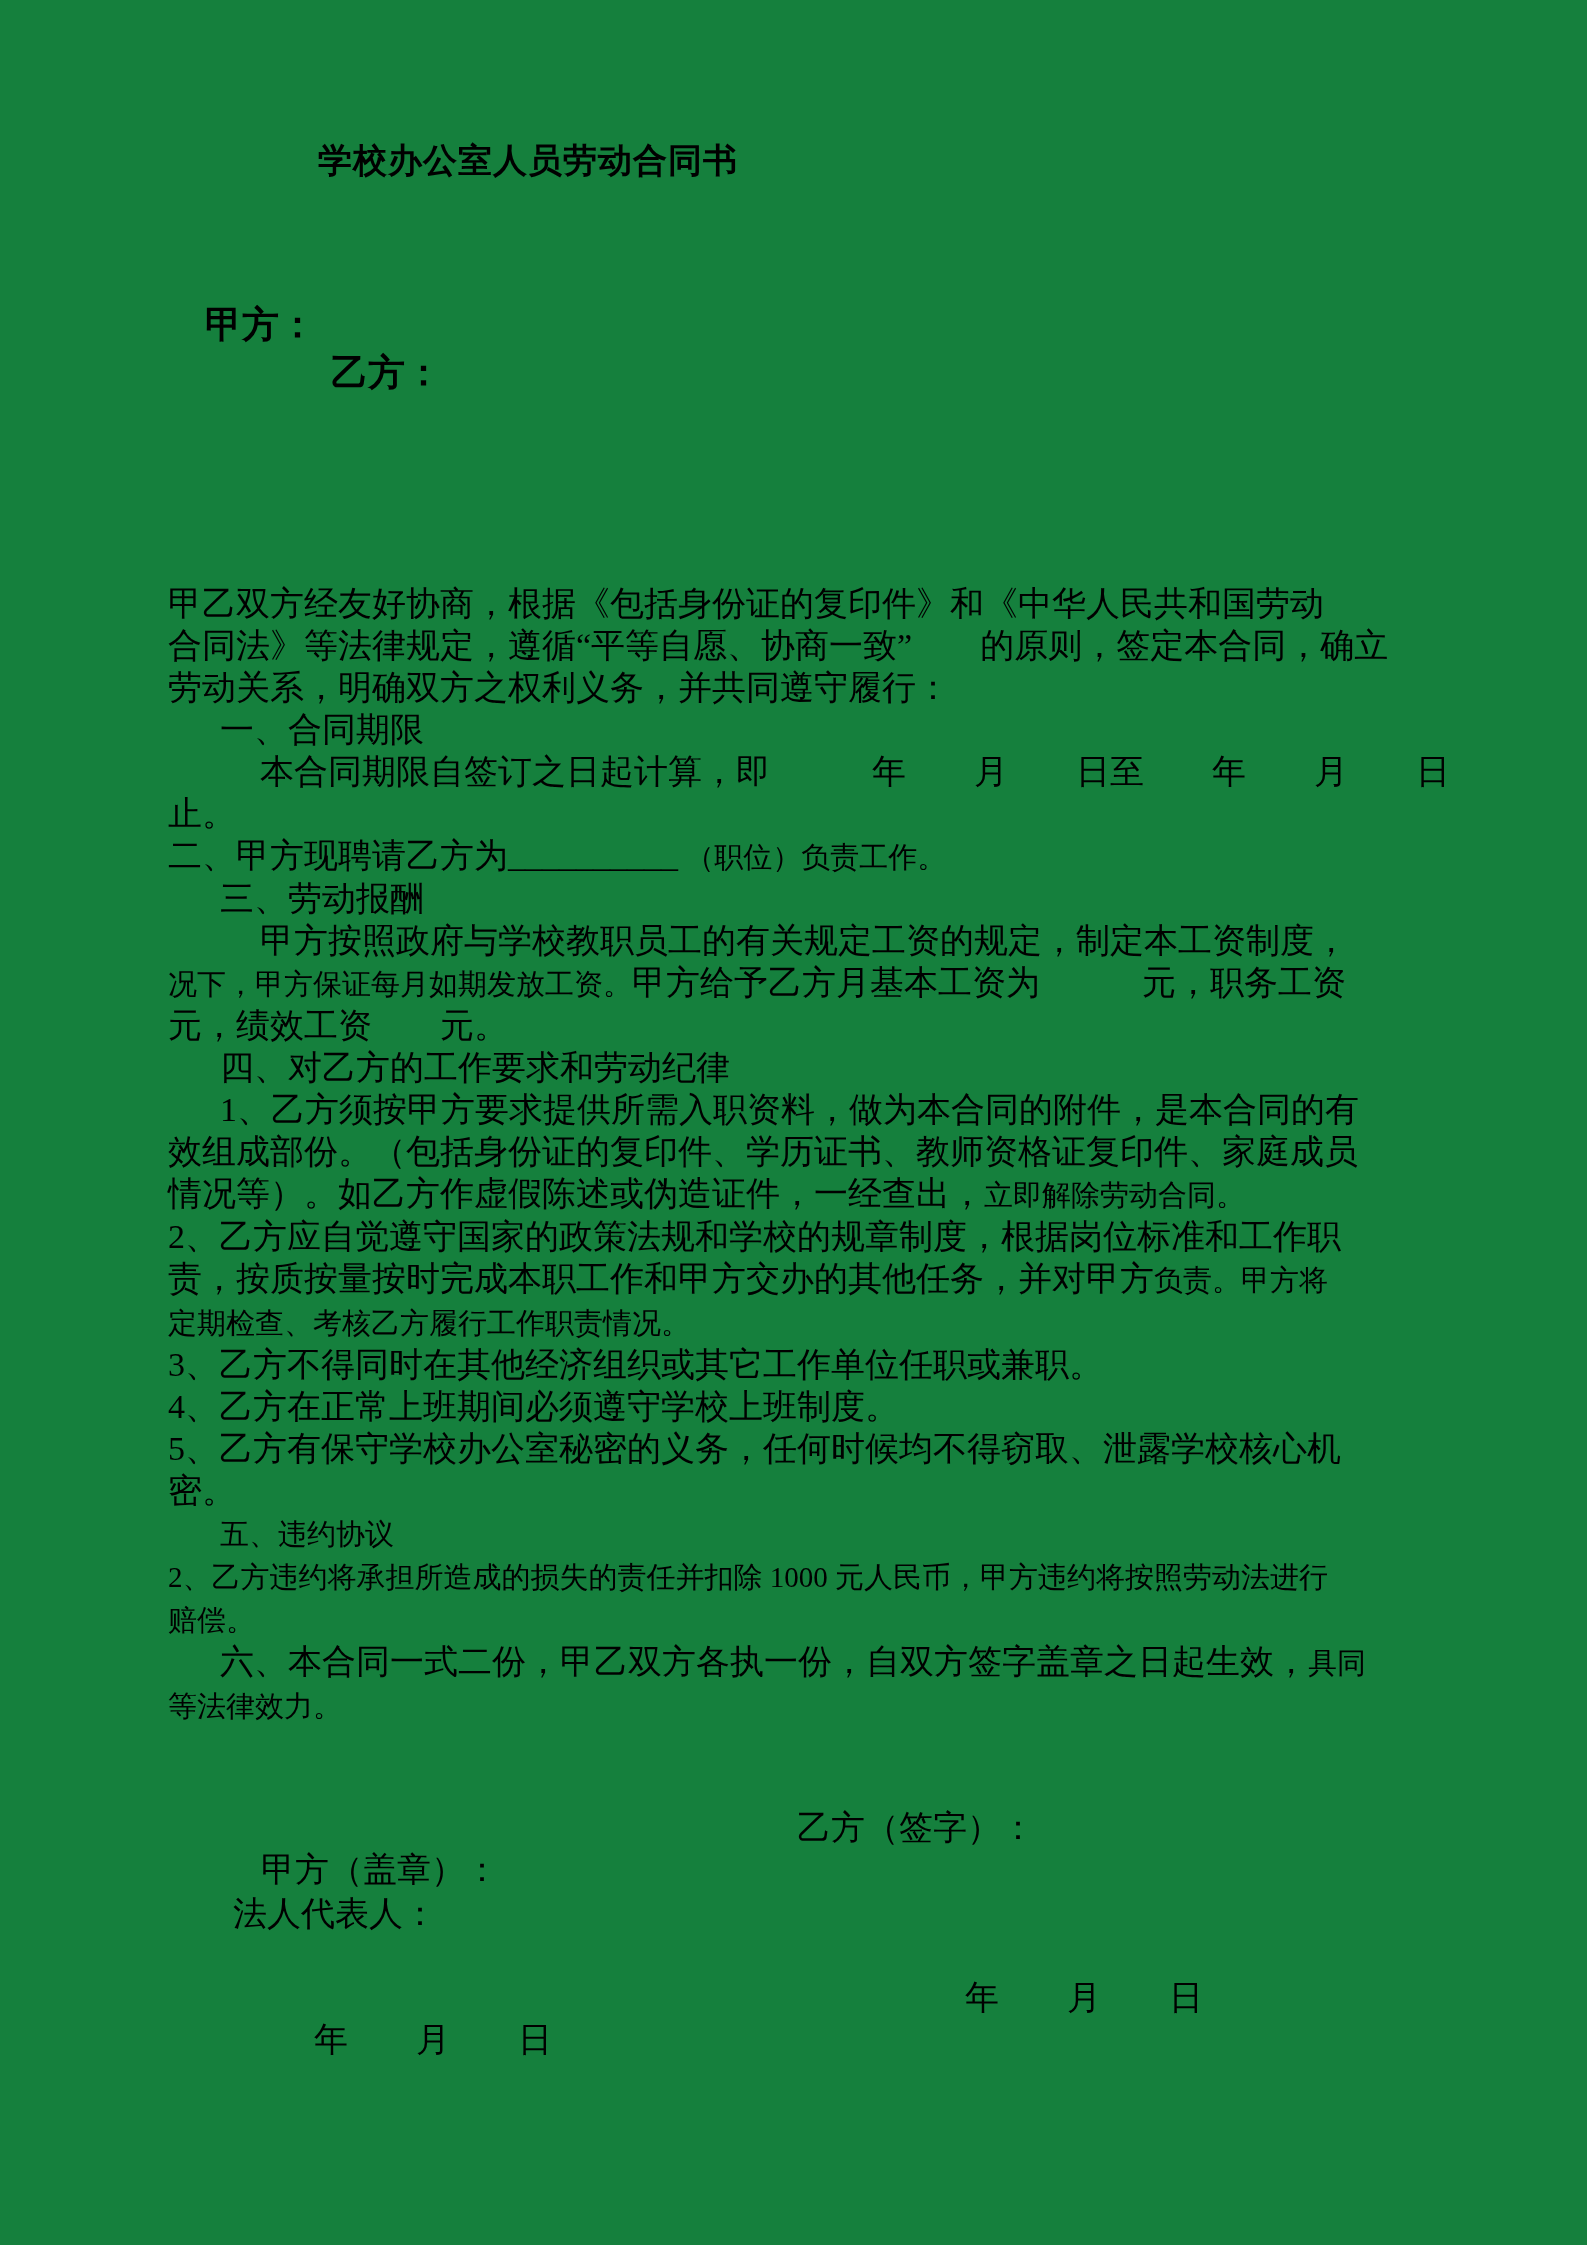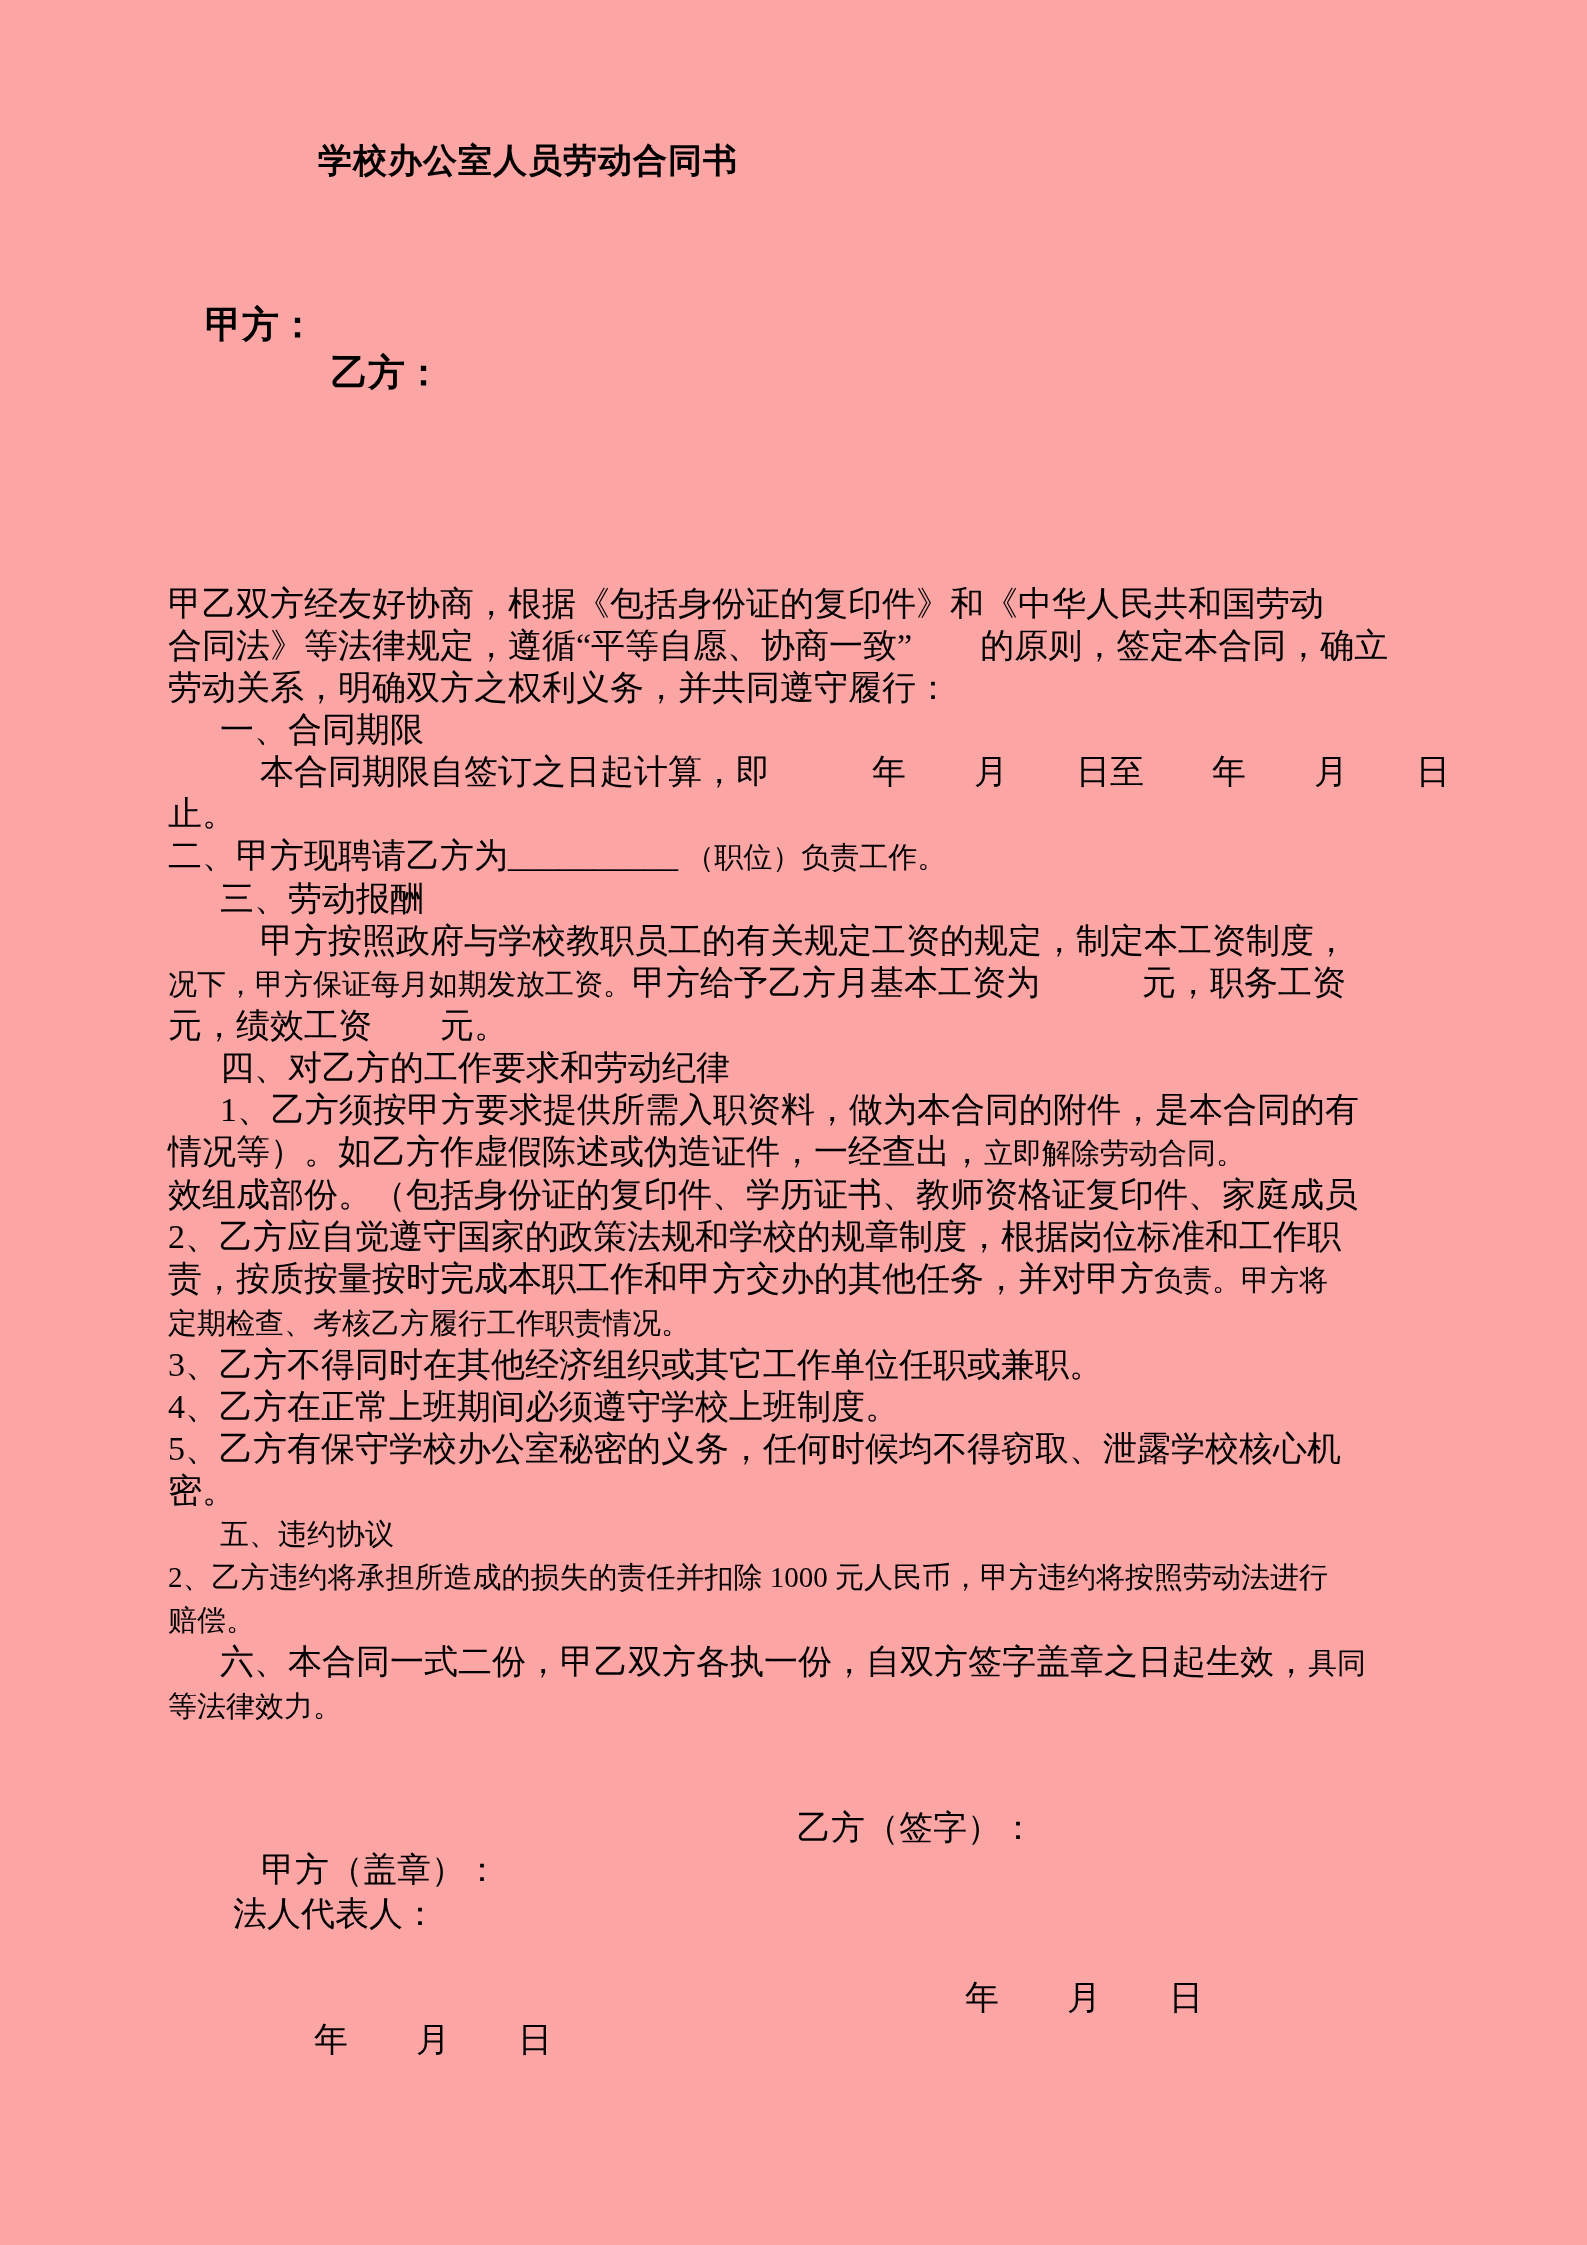--- a/index.html
+++ b/index.html
@@ -4,21 +4,21 @@
 <style>
   html, body {
     margin: 0;
     padding: 0;
     background: #ffffff;
   }
   .page {
     position: relative;
     width: 1587px;
     height: 2245px;
-    background: #fca5a5;
+    background: #15803d;
     color: #000000;
     font-family: "Liberation Serif", "DejaVu Serif", serif;
     box-sizing: border-box;
     padding: 138px 167px 0 168px;
     overflow: hidden;
   }
   .title {
     font-family: "Liberation Sans", "DejaVu Sans", sans-serif;
     font-size: 34px;
     font-weight: bold;
@@ -90,22 +90,22 @@
       <div class="line" style="padding-left: 52px;"><span class="n">一、合同期限</span></div>
       <div class="line" style="padding-left: 92px;"><span class="n">本合同期限自签订之日起计算，即　　　年　　月　　日至　　年　　月　　日</span></div>
       <div class="line"><span class="n">止。</span></div>
       <div class="line"><span class="n">二、甲方现聘请乙方为__________</span><span class="sm"> （职位）负责工作。</span></div>
       <div class="line" style="padding-left: 52px;"><span class="n">三、劳动报酬</span></div>
       <div class="line" style="padding-left: 92px;"><span class="n">甲方按照政府与学校教职员工的有关规定工资的规定，制定本工资制度，</span></div>
       <div class="line"><span class="sm">况下，甲方保证每月如期发放工资。</span><span class="n">甲方给予乙方月基本工资为　　　元，职务工资</span></div>
       <div class="line"><span class="n">元，绩效工资　　元。</span></div>
       <div class="line" style="padding-left: 52px;"><span class="n">四、对乙方的工作要求和劳动纪律</span></div>
       <div class="line" style="padding-left: 52px;"><span class="n">1、乙方须按甲方要求提供所需入职资料，做为本合同的附件，是本合同的有</span></div>
+      <div class="line"><span class="n">效组成部份。（包括身份证的复印件、学历证书、教师资格证复印件、家庭成员</span></div>
       <div class="line"><span class="n">情况等）。如乙方作虚假陈述或伪造证件，一经查出，</span><span class="sm">立即解除劳动合同。</span></div>
-      <div class="line"><span class="n">效组成部份。（包括身份证的复印件、学历证书、教师资格证复印件、家庭成员</span></div>
       <div class="line"><span class="n">2、乙方应自觉遵守国家的政策法规和学校的规章制度，根据岗位标准和工作职</span></div>
       <div class="line"><span class="n">责，按质按量按时完成本职工作和甲方交办的其他任务，并对甲方</span><span class="sm">负责。甲方将</span></div>
       <div class="line"><span class="sm">定期检查、考核乙方履行工作职责情况。</span></div>
       <div class="line"><span class="n">3、乙方不得同时在其他经济组织或其它工作单位任职或兼职。</span></div>
       <div class="line"><span class="n">4、乙方在正常上班期间必须遵守学校上班制度。</span></div>
       <div class="line"><span class="n">5、乙方有保守学校办公室秘密的义务，任何时候均不得窃取、泄露学校核心机</span></div>
       <div class="line"><span class="n">密。</span></div>
       <div class="line" style="padding-left: 52px;"><span class="sm">五、违约协议</span></div>
       <div class="line"><span class="sm">2、乙方违约将承担所造成的损失的责任并扣除 1000 元人民币，甲方违约将按照劳动法进行</span></div>
       <div class="line"><span class="sm">赔偿。</span></div>

